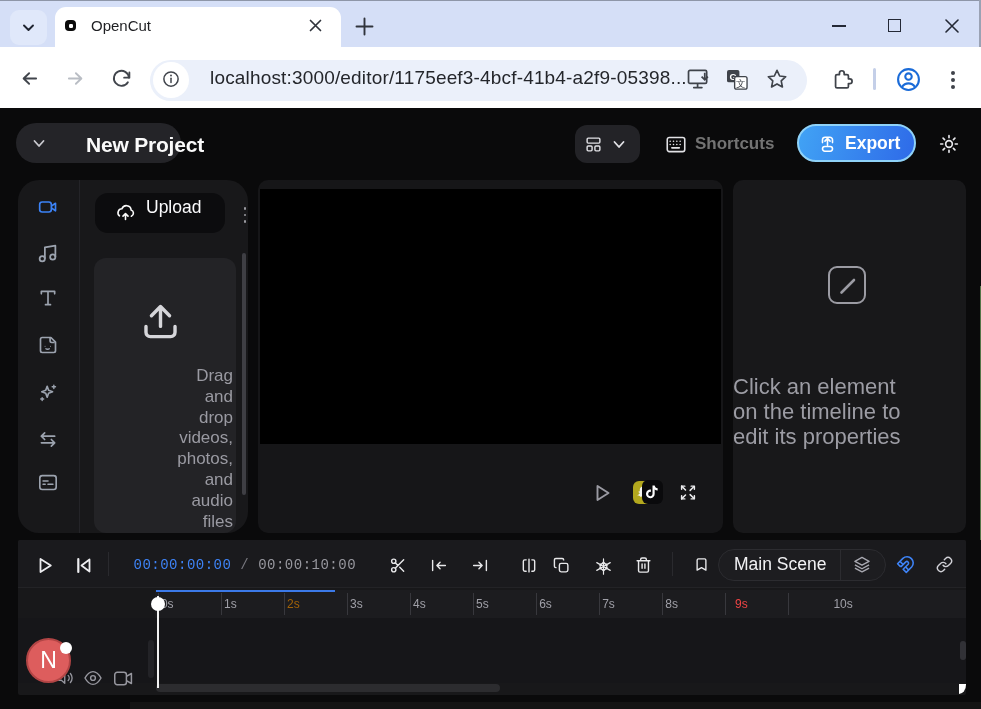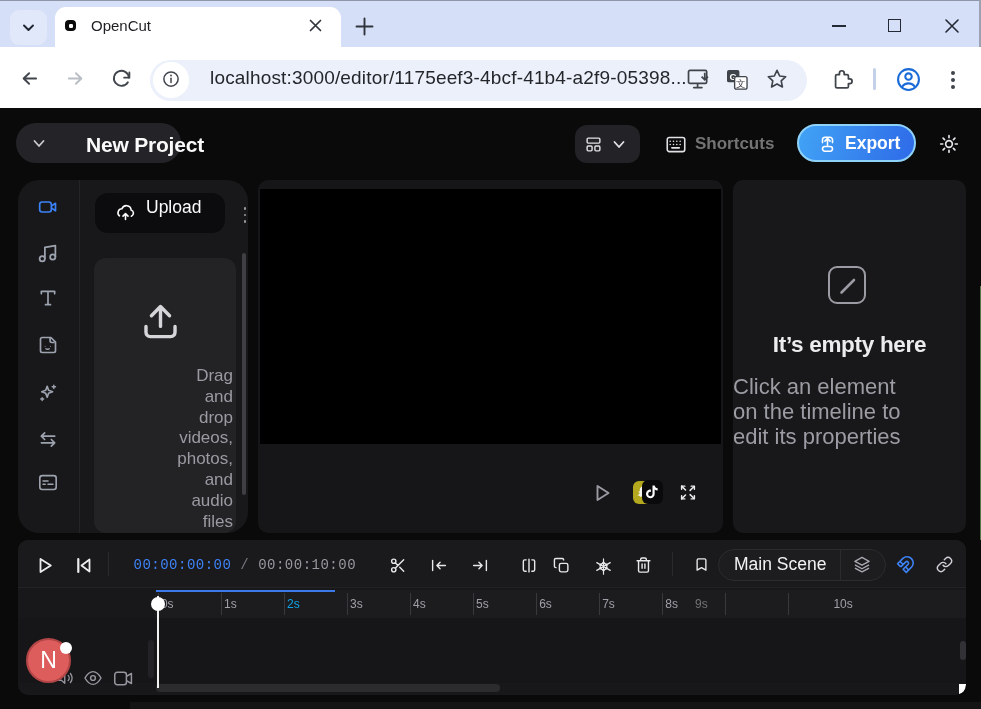--- a/index.html
+++ b/index.html
@@ -226,25 +226,24 @@
         <path d="M8.5 8.5 3 3"></path>
       </g>
     </svg>
 </div>
 
 <div class="abs" style="left:733px;top:180px;width:233px;height:353px;border-radius:10px;background:#18181a;">
   <div class="abs" style="left:95px;top:86px;width:34px;height:34px;border:2.6px solid #9b9ba3;border-radius:9px;"></div>
   <svg class="abs" style="left:104px;top:95px" width="22" height="22" viewBox="0 0 22 22">
       <path d="M4.5 17.5 L17 5" stroke="#9b9ba3" stroke-width="2.6" stroke-linecap="round"></path>
     </svg>
-  <div class="abs" style="left:0;top:152px;width:233px;text-align:center;font-size:22.5px;font-weight:700;color:#ececee;letter-spacing:-0.3px;">It’s empty here</div>
   <div class="abs" style="left:0;top:194px;width:278px;text-align:left;font-size:22px;line-height:25px;color:#9c9ca4;">Click an element<br>on the timeline to<br>edit its properties</div>
 </div>
 
-<div class="abs" style="left:18px;top:540px;width:948px;height:155px;border-radius:10px;background:#18181a;overflow:hidden;">
+<div class="abs" style="left:18px;top:540px;width:948px;height:155px;border-radius:2px;background:#18181a;overflow:hidden;">
 
   <div class="abs" style="left:0;top:0;width:948px;height:48px;background:#1a1a1d;border-bottom:1px solid #232326;box-sizing:border-box;"></div>
 
   <svg class="abs" style="left:20px;top:17px" width="15" height="17" viewBox="0 0 15 17">
       <path d="M2.5 2 L12.8 8.5 L2.5 15 Z" fill="none" stroke="#ececef" stroke-width="1.8" stroke-linejoin="round"></path>
     </svg>
 
   <svg class="abs" style="left:58px;top:17px" width="16" height="17" viewBox="0 0 16 17">
       <path d="M2.3 2 V15" stroke="#ececef" stroke-width="2.2" stroke-linecap="round"></path>
       <path d="M13.5 2.5 L5.5 8.5 L13.5 14.5 Z" fill="none" stroke="#ececef" stroke-width="1.8" stroke-linejoin="round"></path>
@@ -311,35 +310,35 @@
 
   <div class="abs" style="left:137px;top:50px;width:811px;height:28px;background:#1c1c1f;"></div>
 
   <div class="abs" style="left:138px;top:50px;width:179px;height:2px;background:#3b79e8;"></div>
 
   <div class="abs" style="left:139.5px;top:53px;width:1px;height:22px;background:#38383d;"></div>
     <div class="abs" style="left:142.9px;top:56.5px;font-size:12px;color:#a0a0a8;">0s</div>
   <div class="abs" style="left:202.6px;top:53px;width:1px;height:22px;background:#38383d;"></div>
     <div class="abs" style="left:206.0px;top:56.5px;font-size:12px;color:#a0a0a8;">1s</div>
   <div class="abs" style="left:265.6px;top:53px;width:1px;height:22px;background:#38383d;"></div>
-    <div class="abs" style="left:269.0px;top:56.5px;font-size:12px;color:#0ea5e9;">2s</div>
+    <div class="abs" style="left:269.0px;top:56.5px;font-size:12px;color:#a16207;">2s</div>
   <div class="abs" style="left:328.6px;top:53px;width:1px;height:22px;background:#38383d;"></div>
     <div class="abs" style="left:332.0px;top:56.5px;font-size:12px;color:#a0a0a8;">3s</div>
   <div class="abs" style="left:391.7px;top:53px;width:1px;height:22px;background:#38383d;"></div>
     <div class="abs" style="left:395.1px;top:56.5px;font-size:12px;color:#a0a0a8;">4s</div>
   <div class="abs" style="left:454.8px;top:53px;width:1px;height:22px;background:#38383d;"></div>
     <div class="abs" style="left:458.1px;top:56.5px;font-size:12px;color:#a0a0a8;">5s</div>
   <div class="abs" style="left:517.8px;top:53px;width:1px;height:22px;background:#38383d;"></div>
     <div class="abs" style="left:521.2px;top:56.5px;font-size:12px;color:#a0a0a8;">6s</div>
   <div class="abs" style="left:580.8px;top:53px;width:1px;height:22px;background:#38383d;"></div>
     <div class="abs" style="left:584.2px;top:56.5px;font-size:12px;color:#a0a0a8;">7s</div>
   <div class="abs" style="left:643.9px;top:53px;width:1px;height:22px;background:#38383d;"></div>
     <div class="abs" style="left:647.3px;top:56.5px;font-size:12px;color:#a0a0a8;">8s</div>
   <div class="abs" style="left:706.9px;top:53px;width:1px;height:22px;background:#38383d;"></div>
-    <div class="abs" style="left:677px;top:56.5px;font-size:12px;color:#737373;">9s</div>
+    <div class="abs" style="left:717px;top:56.5px;font-size:12px;color:#ef4444;">9s</div>
   <div class="abs" style="left:770.0px;top:53px;width:1px;height:22px;background:#38383d;"></div>
     <div class="abs" style="left:773.4px;top:56.5px;font-size:12px;color:#a0a0a8;margin-left:42px;">10s</div>
 
   <div class="abs" style="left:0;top:78px;width:948px;height:65px;background:#161619;"></div>
 
   <svg class="abs" style="left:38px;top:129px" width="19" height="18" viewBox="0 0 24 24">
       <path d="M11 5 6.5 9 H3 v6 h3.5 L11 19 Z" fill="none" stroke="#96969e" stroke-width="1.8" stroke-linejoin="round"></path>
       <path d="M15.5 8.5 a5 5 0 0 1 0 7 M18.5 6 a9 9 0 0 1 0 12" fill="none" stroke="#96969e" stroke-width="1.8" stroke-linecap="round"></path>
     </svg>
   <svg class="abs" style="left:65px;top:130px" width="20" height="16" viewBox="0 0 24 20">

